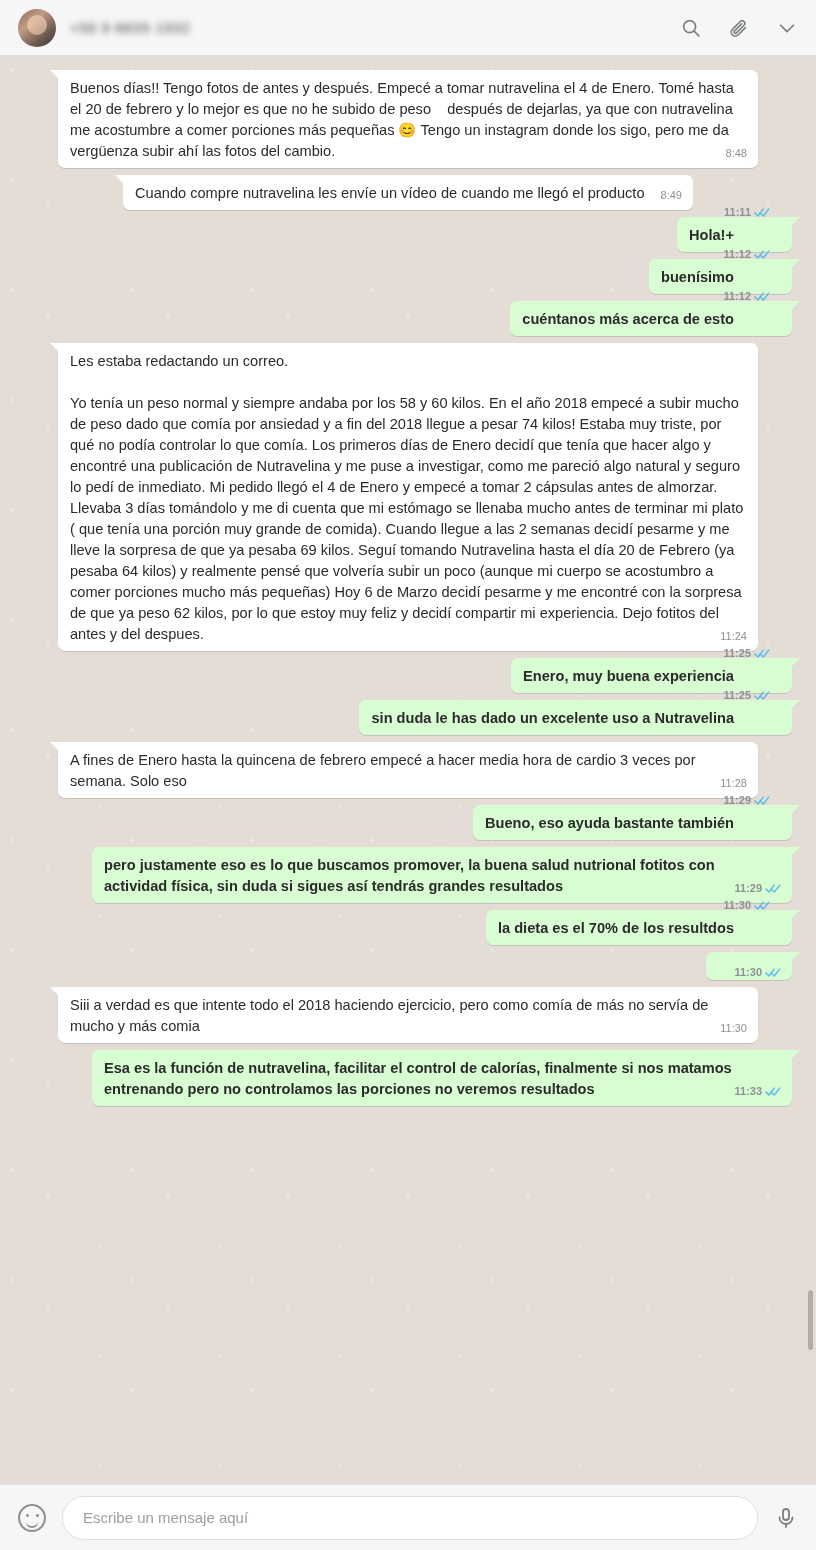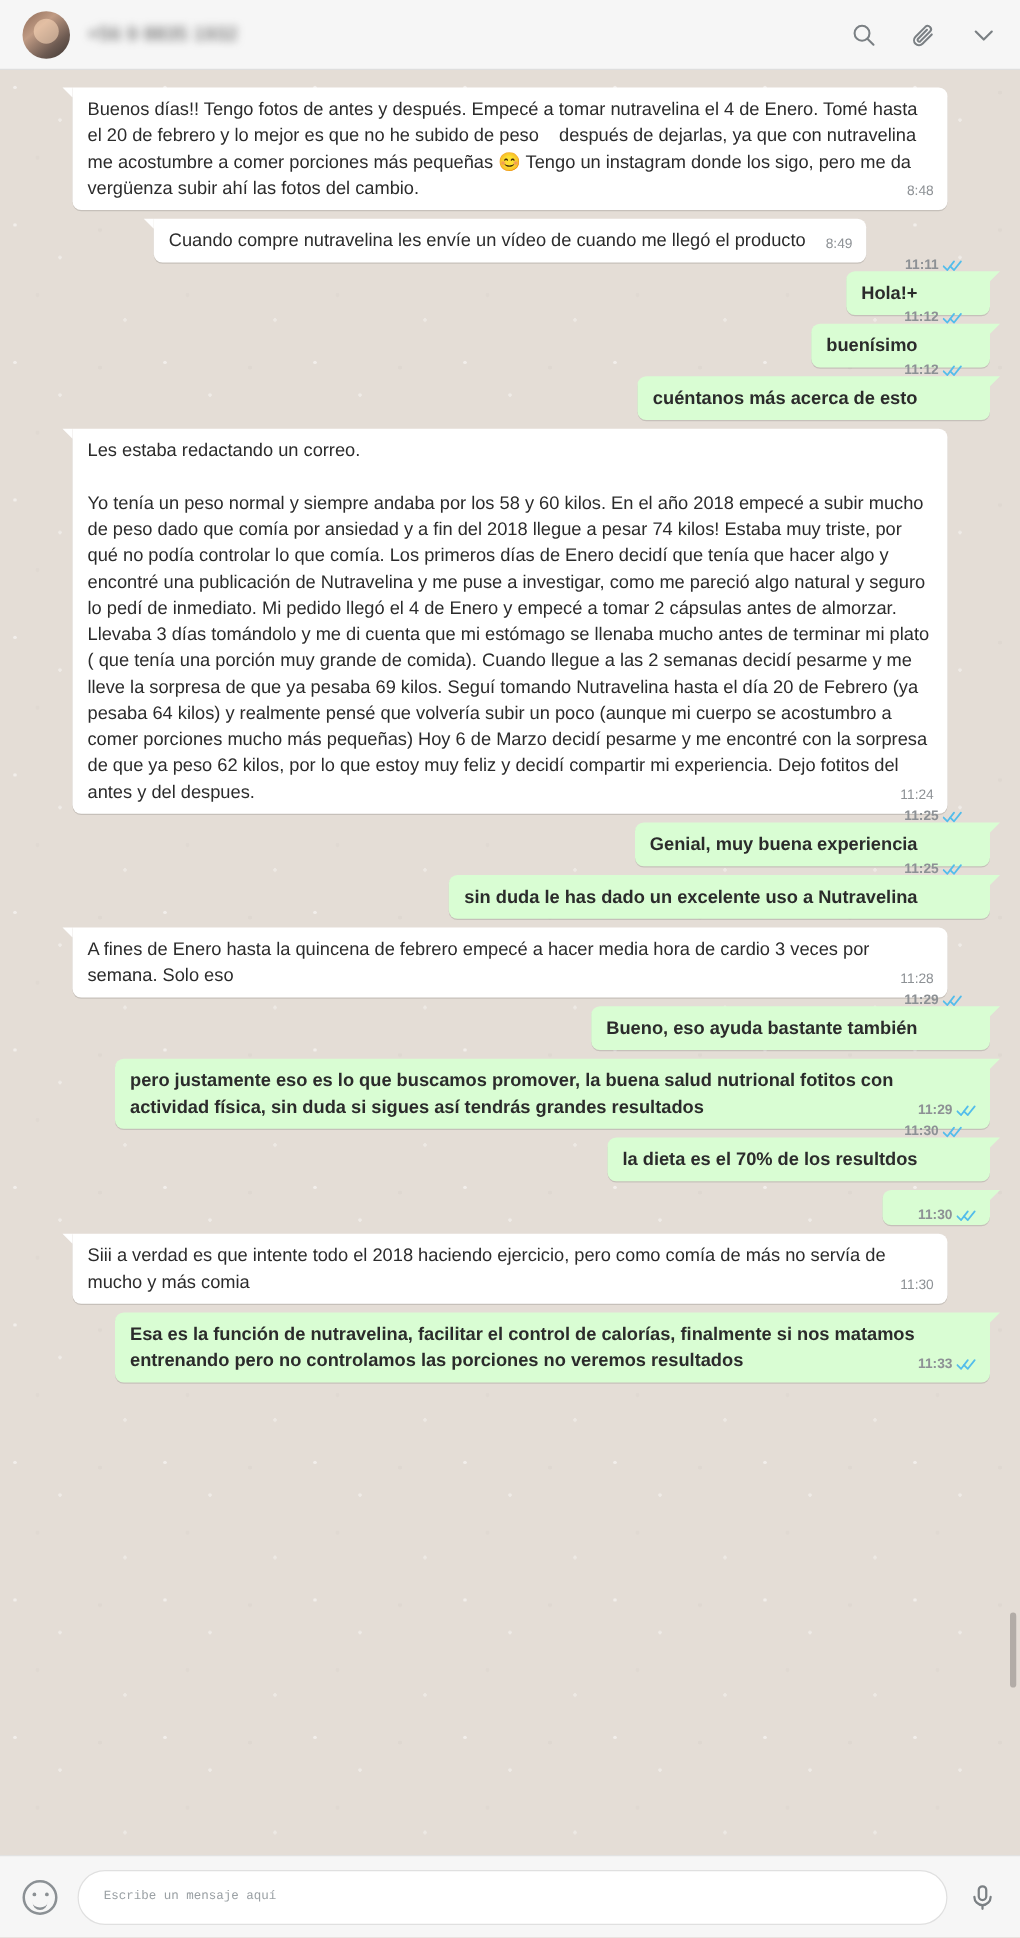--- a/index.html
+++ b/index.html
@@ -162,23 +162,23 @@
     border-bottom: 2px solid #8b9094;
     border-radius: 0 0 12px 12px;
   }
   .msg-input {
     flex: 1 1 auto;
     height: 44px;
     border-radius: 22px;
     border: 1px solid #e0e0e0;
     background: #ffffff;
     padding: 0 20px;
-    font-size: 10px;
+    font-size: 15px;
     color: #4c1d95;
-    font-family: Liberation Mono, monospace;
+    font-family: Liberation Sans, sans-serif;
     outline: none;
   }
   .msg-input::placeholder { color: #9aa0a4; }
   .mic {
     width: 24px; height: 24px;
     flex: 0 0 auto;
     color: #7b8084;
     cursor: pointer;
   }
 
@@ -264,21 +264,21 @@
         </span></div>
     </div>
     <div class="row in">
       <div class="bubble in tail-meta"><span class="text">Les estaba redactando un correo.
 
 Yo tenía un peso normal y siempre andaba por los 58 y 60 kilos. En el año 2018 empecé a subir mucho de peso dado que comía por ansiedad y a fin del 2018 llegue a pesar 74 kilos! Estaba muy triste, por qué no podía controlar lo que comía. Los primeros días de Enero decidí que tenía que hacer algo y encontré una publicación de Nutravelina y me puse a investigar, como me pareció algo natural y seguro lo pedí de inmediato. Mi pedido llegó el 4 de Enero y empecé a tomar 2 cápsulas antes de almorzar. Llevaba 3 días tomándolo y me di cuenta que mi estómago se llenaba mucho antes de terminar mi plato ( que tenía una porción muy grande de comida). Cuando llegue a las 2 semanas decidí pesarme y me lleve la sorpresa de que ya pesaba 69 kilos. Seguí tomando Nutravelina hasta el día 20 de Febrero (ya pesaba 64 kilos) y realmente pensé que volvería subir un poco (aunque mi cuerpo se acostumbro a comer porciones mucho más pequeñas) Hoy 6 de Marzo decidí pesarme y me encontré con la sorpresa de que ya peso 62 kilos, por lo que estoy muy feliz y decidí compartir mi experiencia. Dejo fotitos del antes y del despues.</span><span class="meta">
           <span>11:24</span>
         </span></div>
     </div>
     <div class="row out">
-      <div class="bubble out oneline"><span class="text">Genial, muy buena experiencia</span><span class="meta">
+      <div class="bubble out oneline"><span class="text">Enero, muy buena experiencia</span><span class="meta">
           <span>11:25</span>
           <span class="ticks">
             <svg viewBox="0 0 18 12" width="16" height="11" fill="none" stroke="currentColor" stroke-width="1.6" stroke-linecap="round" stroke-linejoin="round">
               <polyline points="1,6.6 4.4,10 10.4,2.2"></polyline>
               <polyline points="7,6.6 10.4,10 16.6,2.2"></polyline>
             </svg>
           </span>
         </span></div>
     </div>
     <div class="row out">

